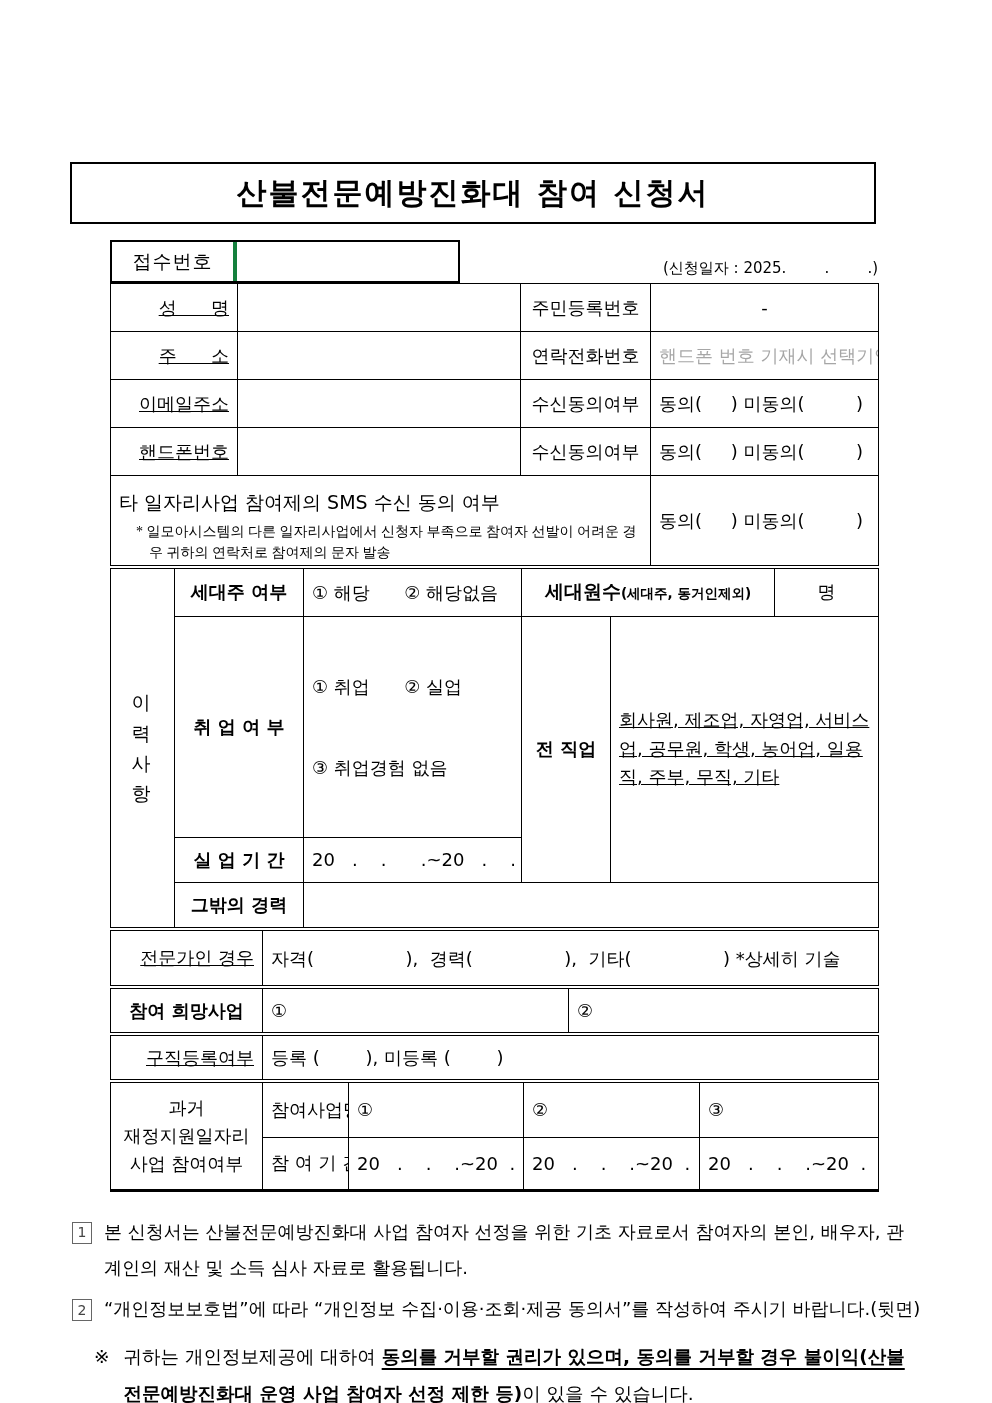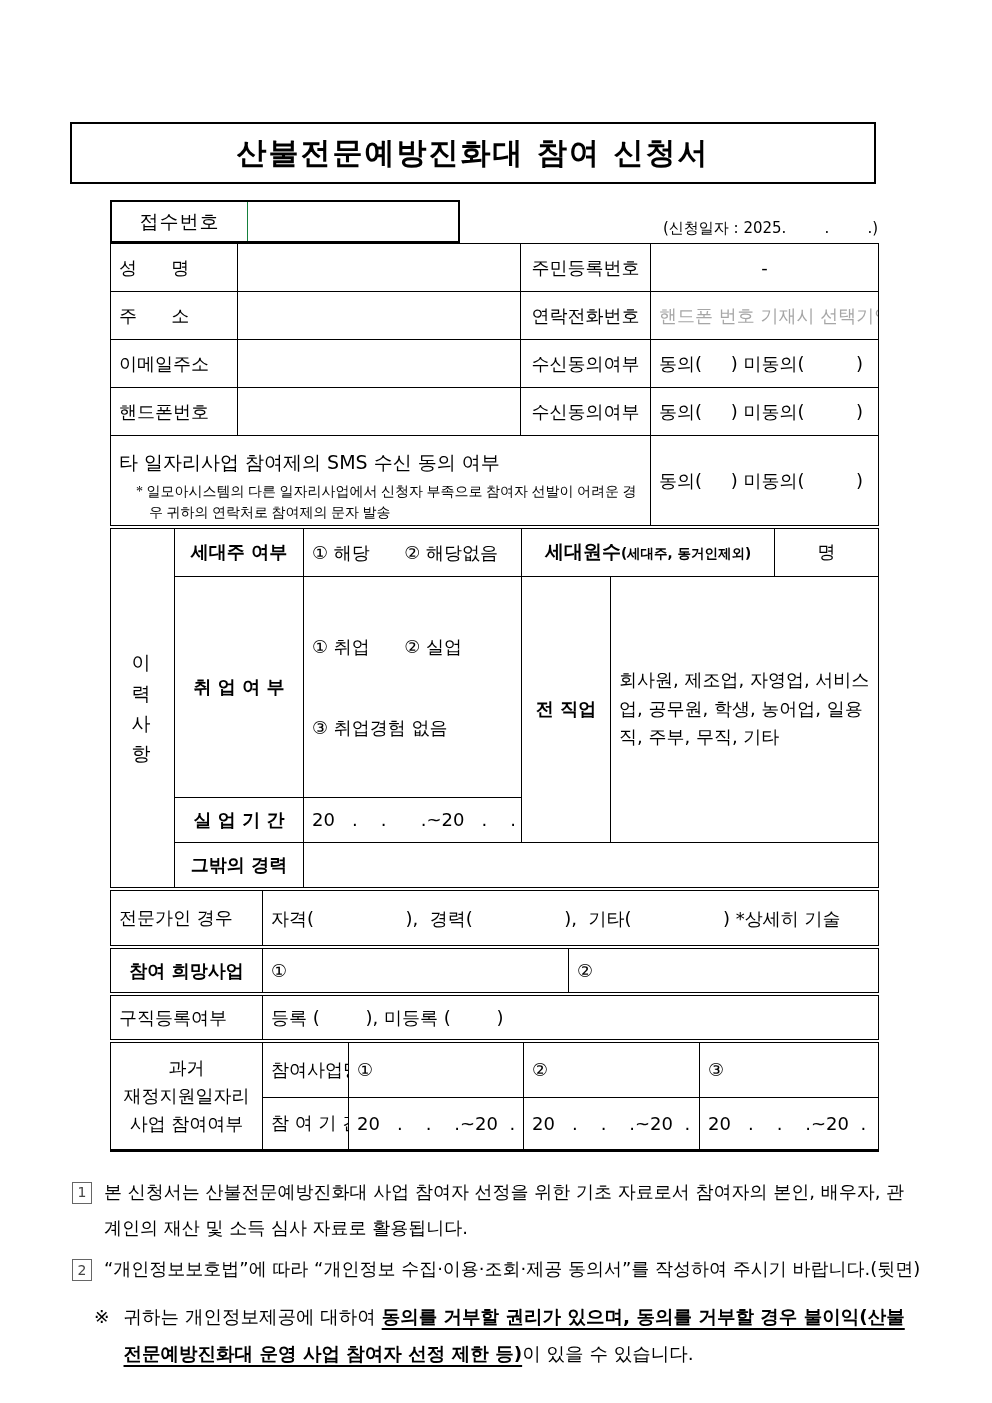--- a/index.html
+++ b/index.html
@@ -7,53 +7,53 @@
   .page {
     position: relative;
     width: 992px; height: 1403px;
     background: #fff; color:#000;
     font-family: "DejaVu Sans", sans-serif;
     padding: 108px 70px 0 70px;
     overflow: hidden;
   }
   .attachment { font-size:17px; letter-spacing:1px; }
   .title-box {
-    margin-top:14px; width:806px; height:62px;
+    margin-top:54px; width:806px; height:62px;
     border:2px solid #000;
     display:flex; align-items:center; justify-content:center;
   }
   .title-box span { font-size:30px; font-weight:bold; letter-spacing:2px; }
 
   .receipt-row { position:relative; margin-left:40px; margin-top:16px; width:768px; height:43px; }
   .receipt-box { position:absolute; left:0; top:0; width:350px; height:43px; border:2px solid #000; display:flex; }
-  .receipt-label { width:136px; border-right:1px solid #15803d; display:flex; align-items:center; justify-content:center; font-size:19px; letter-spacing:1px; }
+  .receipt-label { width:125px; border-right:4px solid #15803d; display:flex; align-items:center; justify-content:center; font-size:19px; letter-spacing:1px; }
   .receipt-input { flex:1; }
   .date-note { position:absolute; right:0; bottom:5px; font-size:15px; white-space:pre; }
 
   table.tbl { border-collapse:collapse; table-layout:fixed; width:768px; margin-left:40px; }
   table.tbl td { border:1px solid #000; padding:2px 8px; vertical-align:middle; font-size:18px; overflow:hidden; }
   tr.dtop td { border-top:4px double #000; }
   .bb0 { border-bottom:none !important; }
   .bbthick { border-bottom:3px solid #000 !important; }
 
-  .lbl  { text-align:left; white-space:pre; font-size:19px; }
+  .lbl  { text-align:right; white-space:pre; font-size:19px;text-decoration:underline; }
   .lbl2 { text-align:center; white-space:pre; font-size:18px; }
   .lblb { text-align:center; white-space:pre; font-size:19px; font-weight:bold; }
   .center { text-align:center; }
   .consent { font-size:15px; white-space:pre; padding-left:14px; }
   .ph { color:#a6a6a6; font-size:16px; padding:2px 4px; white-space:nowrap; }
 
   .smscell { padding:6px 12px; }
   .sms-title { font-size:19px; margin-bottom:5px;margin-top:12px; }
   .sms-note { font-size:14px; line-height:1.5; padding-left:30px; text-indent:-13px;font-family:Liberation Serif, serif; }
 
   .vside { padding:0; }
   .vside div { width:22px; margin:0 auto; word-break:break-all; line-height:1.6; font-size:19px; text-align:left; }
   .opt { font-size:16px; white-space:pre; line-height:1.5; }
-  .occ { font-size:16px; line-height:1.6; padding:4px 10px; }
+  .occ { font-size:16px; line-height:1.6; padding:4px 10px;text-decoration:underline; }
   .hh-big { font-size:19px; font-weight:bold; }
   .hh-small { font-size:13.5px; font-weight:bold; }
   .period { font-size:15px; white-space:pre; }
   .expert-val { font-size:17px; line-height:1.5; padding:4px 10px; white-space:pre-wrap; }
   .wishcell { font-size:17px; padding-left:12px; }
   .regval { font-size:17px; white-space:pre; }
   .plabel { white-space:pre-line; text-align:center; font-weight:normal; font-size:18px; line-height:1.55; }
   .smalllbl { text-align:center; white-space:pre; font-size:14px; padding:2px 2px; }
   .period-sm { font-size:13.5px; white-space:pre; padding:2px 4px; }
   .progcell { font-size:16px; padding-left:8px; }

